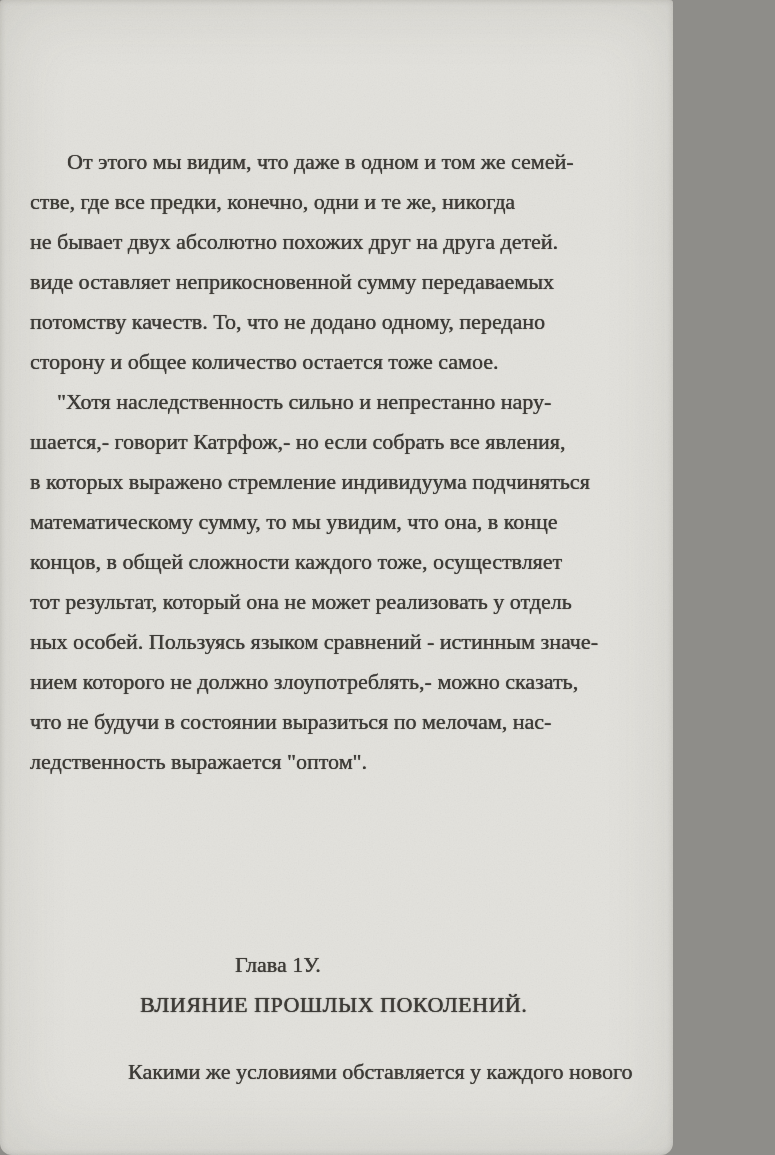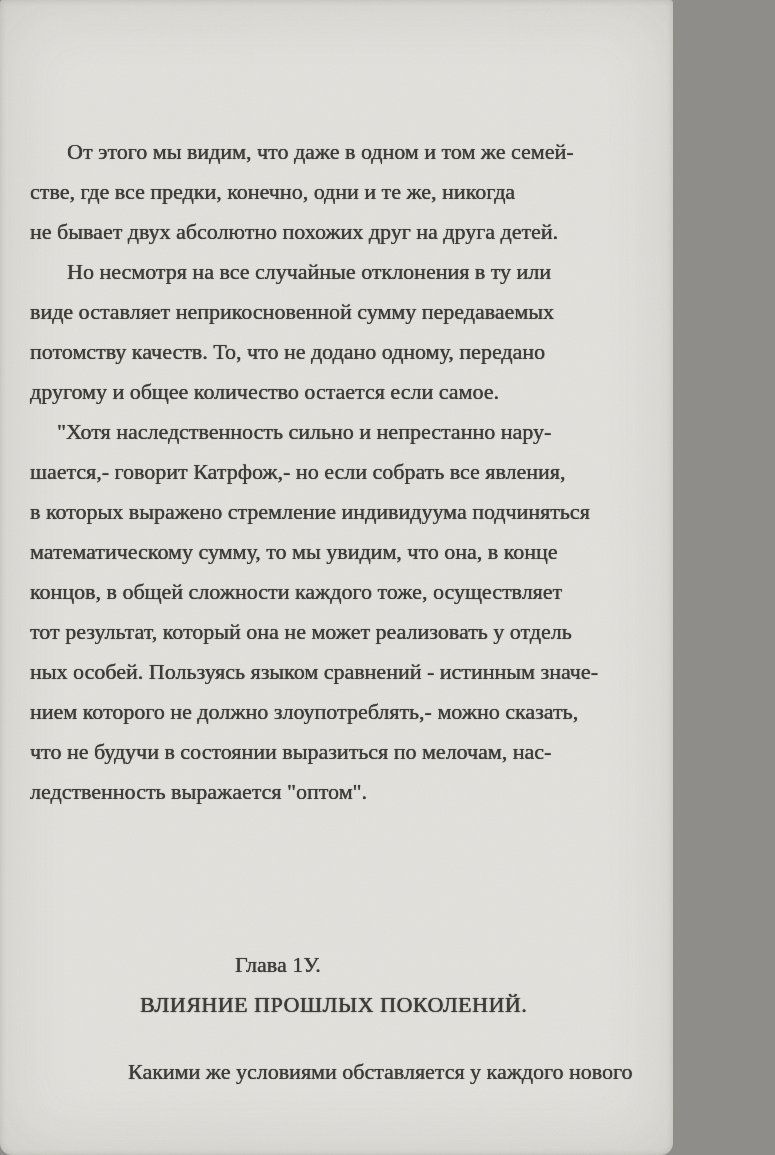--- a/index.html
+++ b/index.html
@@ -31,21 +31,21 @@
     font-size: 22px;
     text-shadow: 0 0 0.9px rgba(56,54,48,0.85), 0.3px 0.3px 0.4px rgba(56,54,48,0.5);
     white-space: nowrap;
   }
   .page-number {
     position: absolute;
     top: 12px; left: 710px;
   }
   .body-block {
     position: absolute;
-    top: 132px; left: 30px; right: 0;
+    top: 142px; left: 30px; right: 0;
   }
   .line {
     height: 40px;
     line-height: 40px;
   }
   .ind-par { padding-left: 37px; }   
   .ind-quote { padding-left: 27px; } 
   .chapter-block {
     position: absolute;
     top: 945px; left: 30px; right: 0;
@@ -73,24 +73,23 @@
     </filter>
     <rect width="775" height="1155" filter="url(#grain)" fill="#6b6a64"></rect>
   </svg>
 
   <div class="page-number ink">13.</div>
 
   <div class="body-block">
     <div class="line ink ind-par">От этого мы видим, что даже в одном и том же семей-</div>
     <div class="line ink">стве, где все предки, конечно, одни и те же, никогда</div>
     <div class="line ink">не бывает двух абсолютно похожих друг на друга детей.</div>
-    <div class="line ink ind-par">Но несмотря на все случайные отклонения в ту или</div>
     <div class="line ink">виде оставляет неприкосновенной сумму передаваемых</div>
     <div class="line ink">потомству качеств. То, что не додано одному, передано</div>
-    <div class="line ink">другому и общее количество остается если самое.</div>
+    <div class="line ink">сторону и общее количество остается тоже самое.</div>
     <div class="line ink ind-quote">"Хотя наследственность сильно и непрестанно нару-</div>
     <div class="line ink">шается,- говорит Катрфож,- но если собрать все явления,</div>
     <div class="line ink">в которых выражено стремление индивидуума подчиняться</div>
     <div class="line ink">математическому сумму, то мы увидим, что она, в конце</div>
     <div class="line ink">концов, в общей сложности каждого тоже, осуществляет</div>
     <div class="line ink">тот результат, который она не может реализовать у отдель</div>
     <div class="line ink">ных особей. Пользуясь языком сравнений - истинным значе-</div>
     <div class="line ink">нием которого не должно злоупотреблять,- можно сказать,</div>
     <div class="line ink">что не будучи в состоянии выразиться по мелочам, нас-</div>
     <div class="line ink">ледственность выражается "оптом".</div>

